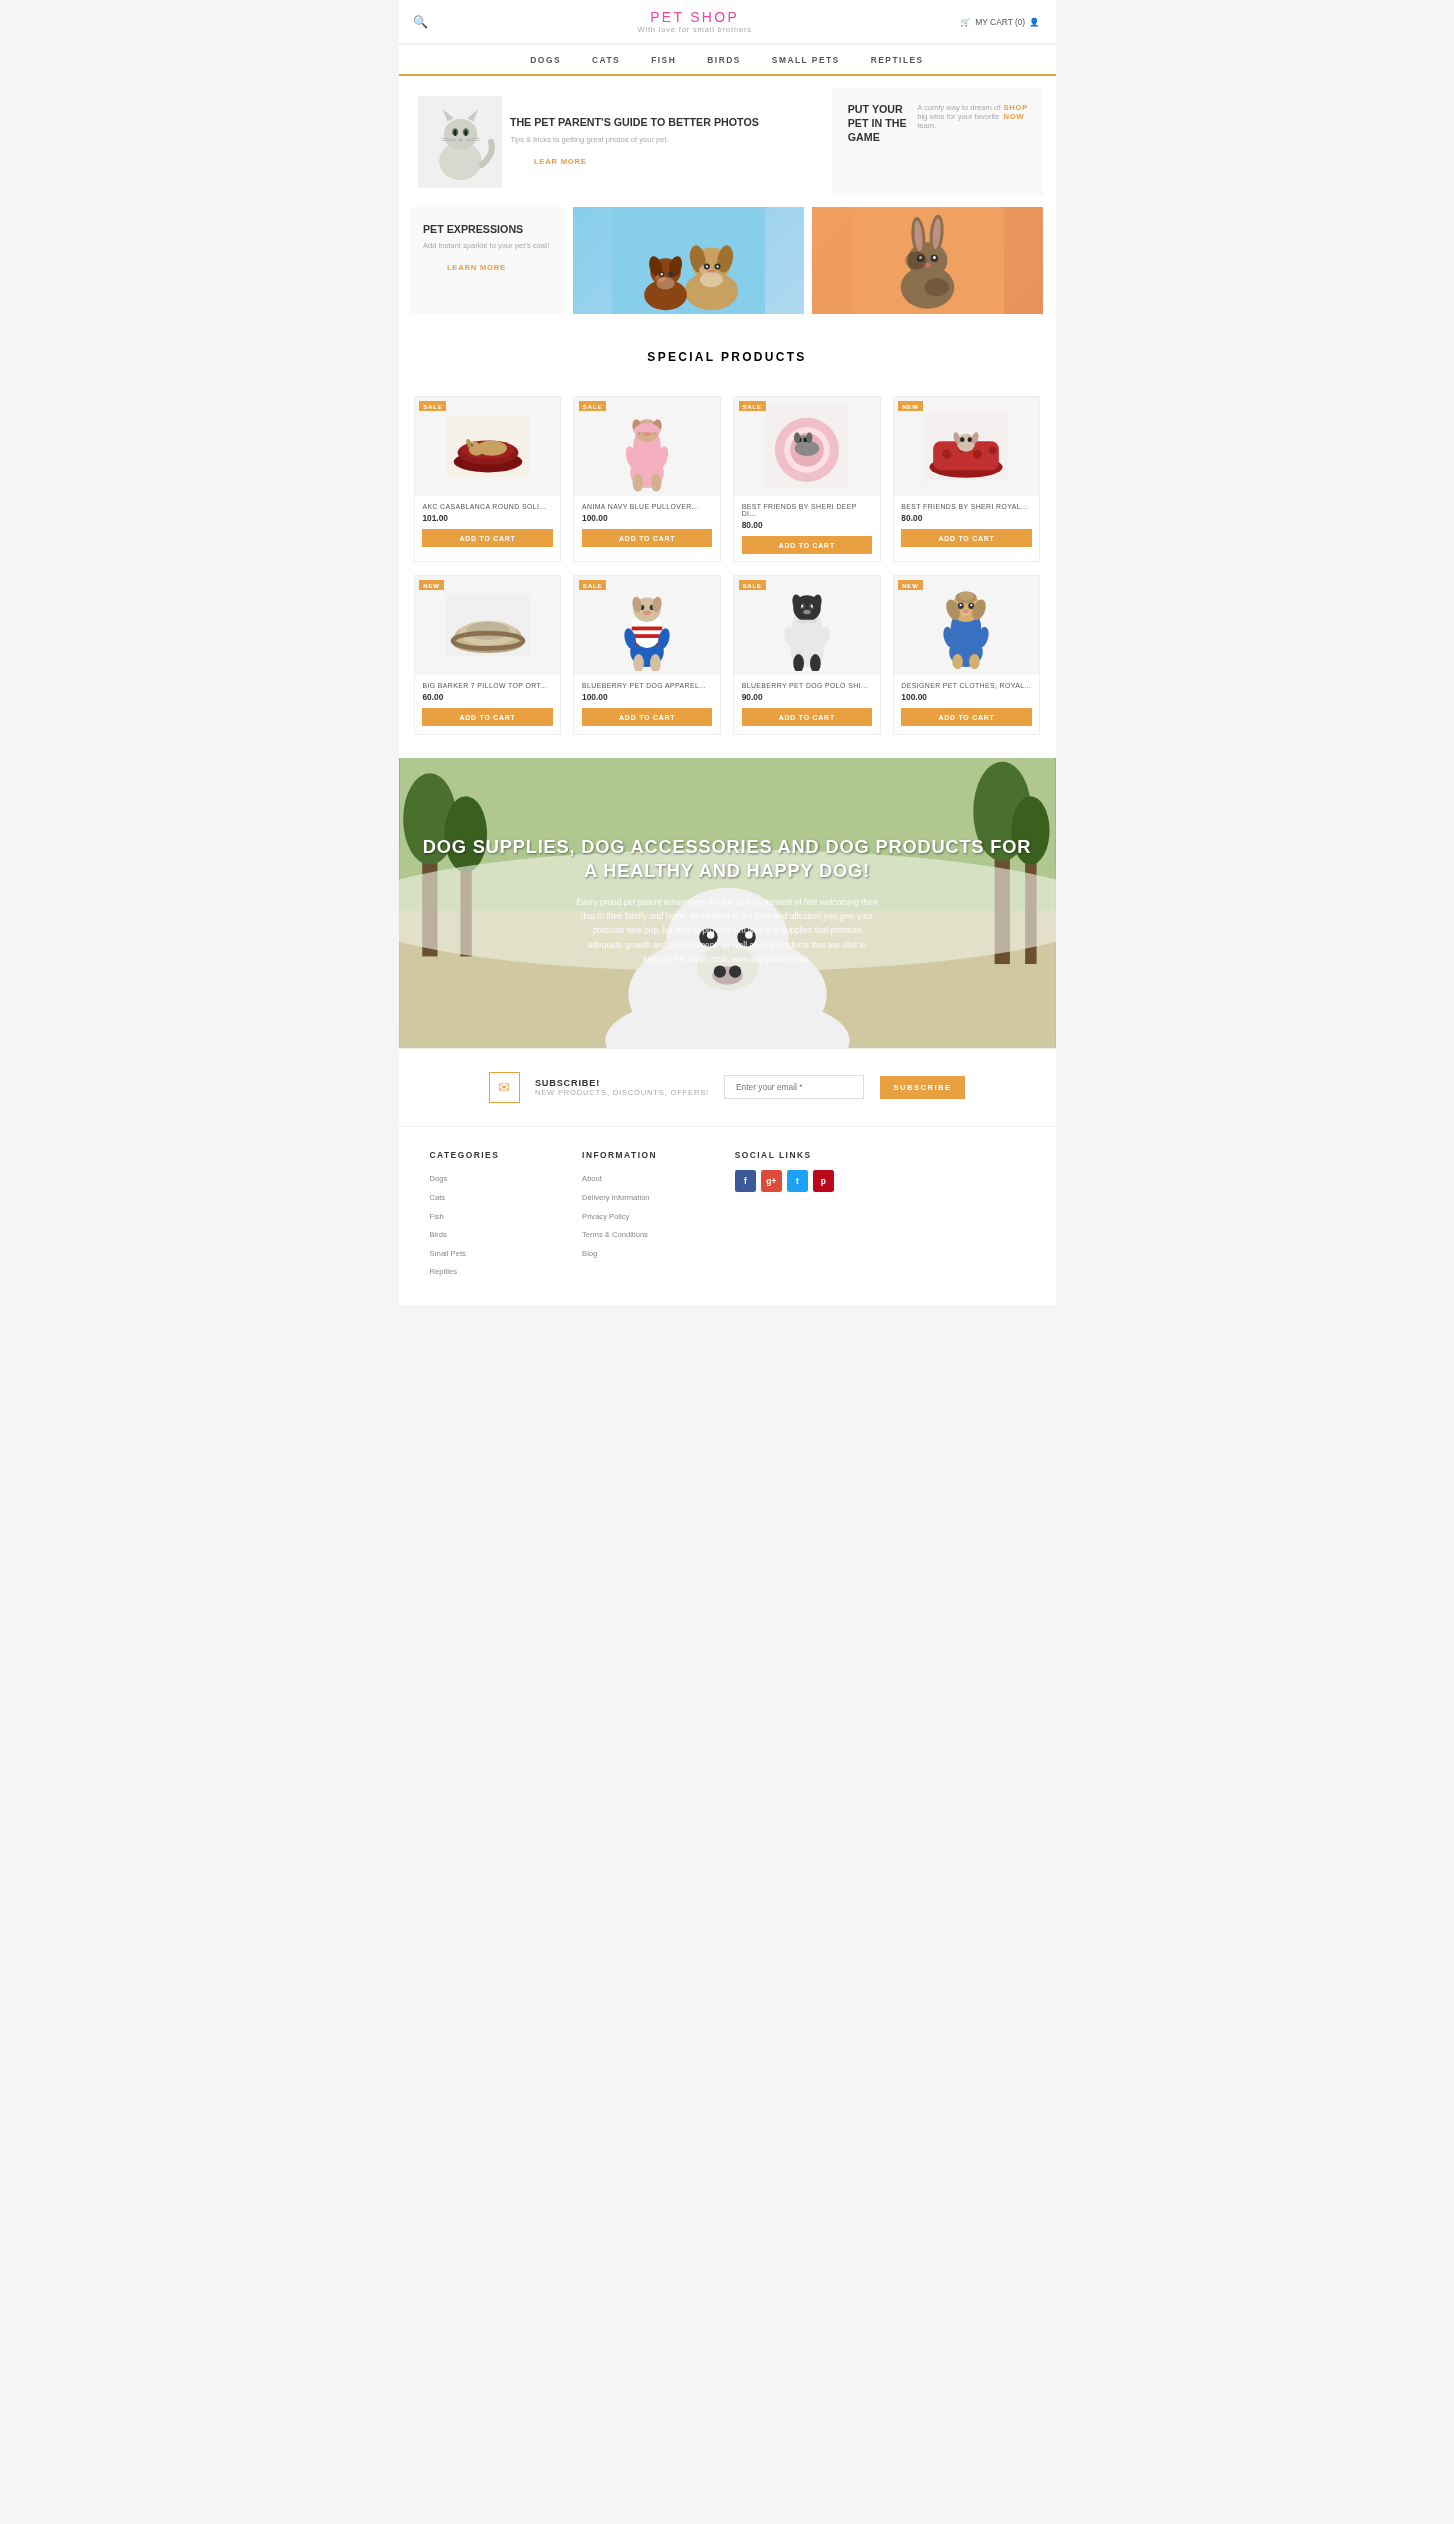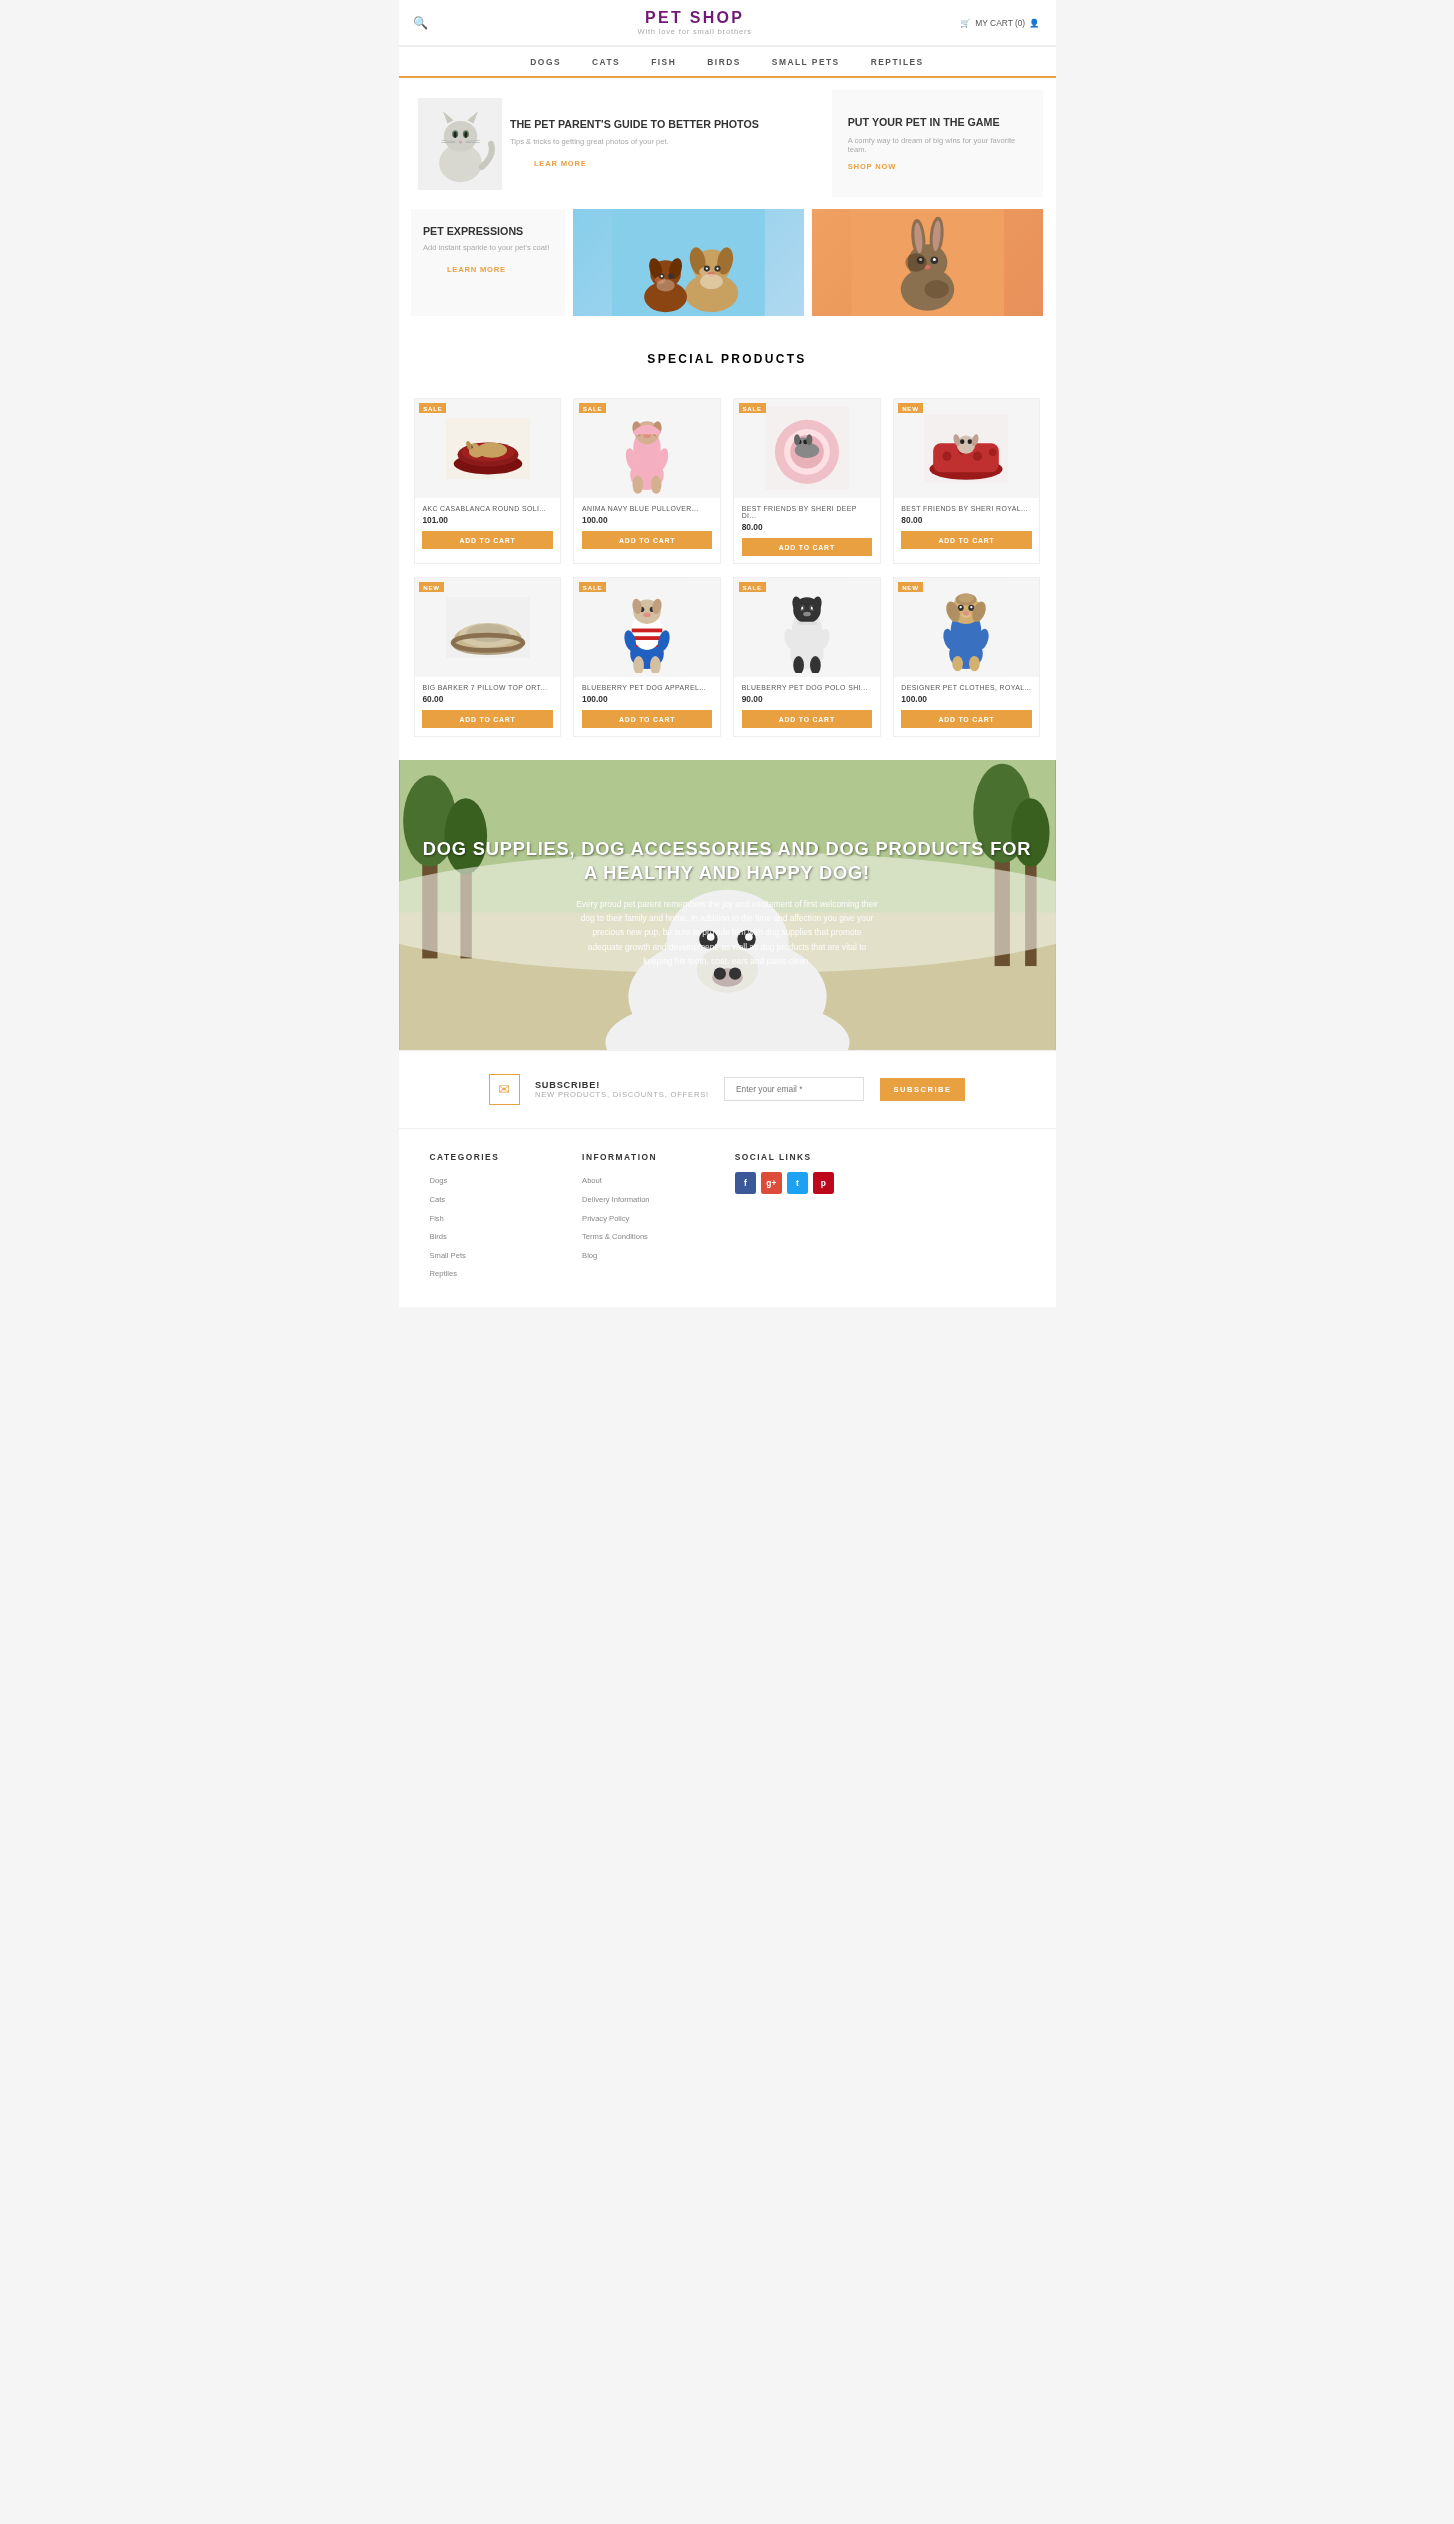--- a/index.html
+++ b/index.html
@@ -1,39 +1,39 @@
 <!DOCTYPE html>
 <html style="font-size:12.2px"><head>
   <meta charset="utf-8">
   <style>
     * { margin: 0; padding: 0; box-sizing: border-box; }
     body { font-family: Arial, sans-serif; background: #f5f5f5; color: #333; width: 657px; margin: 0 auto; }
 
     
     .header { background: #fff; padding: 9.2px 15.3px; display: flex; align-items: center; justify-content: space-between; border-bottom: 0.8px solid #eee; }
     .header-logo { text-align: center; }
-    .header-logo h1 { font-size: 16px; font-weight: bold; letter-spacing: 2.3px; color: #701a75; }
+    .header-logo h1 { font-size: 14px; font-weight: normal; letter-spacing: 2.3px; color: #ec4899; }
     .header-logo p { font-size: 7.6px; color: #aaa; letter-spacing: 0.8px; }
     .header-search { color: #aaa; font-size: 12.2px; cursor: pointer; }
     .header-cart { display: flex; align-items: center; gap: 4.6px; font-size: 8.4px; color: #555; }
     .header-cart span { font-size: 8.4px; }
 
     
     .nav { background: #fff; border-top: 0.8px solid #eee; border-bottom: 2.3px solid #e8a040; display: flex; justify-content: center; gap: 31px; padding: 9.2px 0; }
     .nav a { text-decoration: none; color: #555; font-size: 8.4px; letter-spacing: 1.5px; font-weight: bold; cursor: pointer; }
 
     
     .hero { background: #fff; padding: 12.2px; display: grid; grid-template-columns: 1fr 1fr 1fr; gap: 0; margin-bottom: 0; }
     .hero-left { display: flex; align-items: center; gap: 7.6px; padding: 7.6px; grid-column: 1/3; }
     .hero-cat { width: 84px; height: 92px; background: #f0f0f0; display: flex; align-items: center; justify-content: center; overflow: hidden; flex-shrink: 0; }
     .cat-svg { width: 69px; height: 84px; }
     .hero-text h2 { font-size: 10.7px; font-weight: bold; color: #333; margin-bottom: 4.6px; line-height: 1.3; }
     .hero-text p { font-size: 7.6px; color: #aaa; margin-bottom: 7.6px; line-height: 1.4; }
     .learn-more { color: #e8a040; font-size: 7.6px; font-weight: bold; letter-spacing: 0.8px; cursor: pointer; text-transform: uppercase; padding-left: 24px; }
-    .hero-right { background: #f9f9f9; padding: 15.3px; display: flex; flex-direction: column; justify-content: center; }
+    .hero-right { background: #f9f9f9; padding: 15.3px; display: flex; flex-direction: row; justify-content: center; }
     .hero-right h2 { font-size: 10.7px; font-weight: bold; color: #333; margin-bottom: 6.1px; line-height: 1.3; }
     .hero-right p { font-size: 7.6px; color: #aaa; margin-bottom: 7.6px; }
     .shop-now { color: #e8a040; font-size: 7.6px; font-weight: bold; letter-spacing: 0.8px; cursor: pointer; text-transform: uppercase; }
 
     
     .hero2 { background: #fff; padding: 0 12.2px 12.2px; display: grid; grid-template-columns: 1fr 1.5fr 1.5fr; gap: 7.6px; }
     .pet-expressions { background: #f9f9f9; padding: 15.3px 12.2px; }
     .pet-expressions h3 { font-size: 10.7px; font-weight: bold; color: #333; margin-bottom: 4.6px; line-height: 1.3; }
     .pet-expressions p { font-size: 7.6px; color: #aaa; margin-bottom: 7.6px; line-height: 1.4; }
     .hero2-img { height: 107px; overflow: hidden; display: flex; align-items: center; justify-content: center; }

